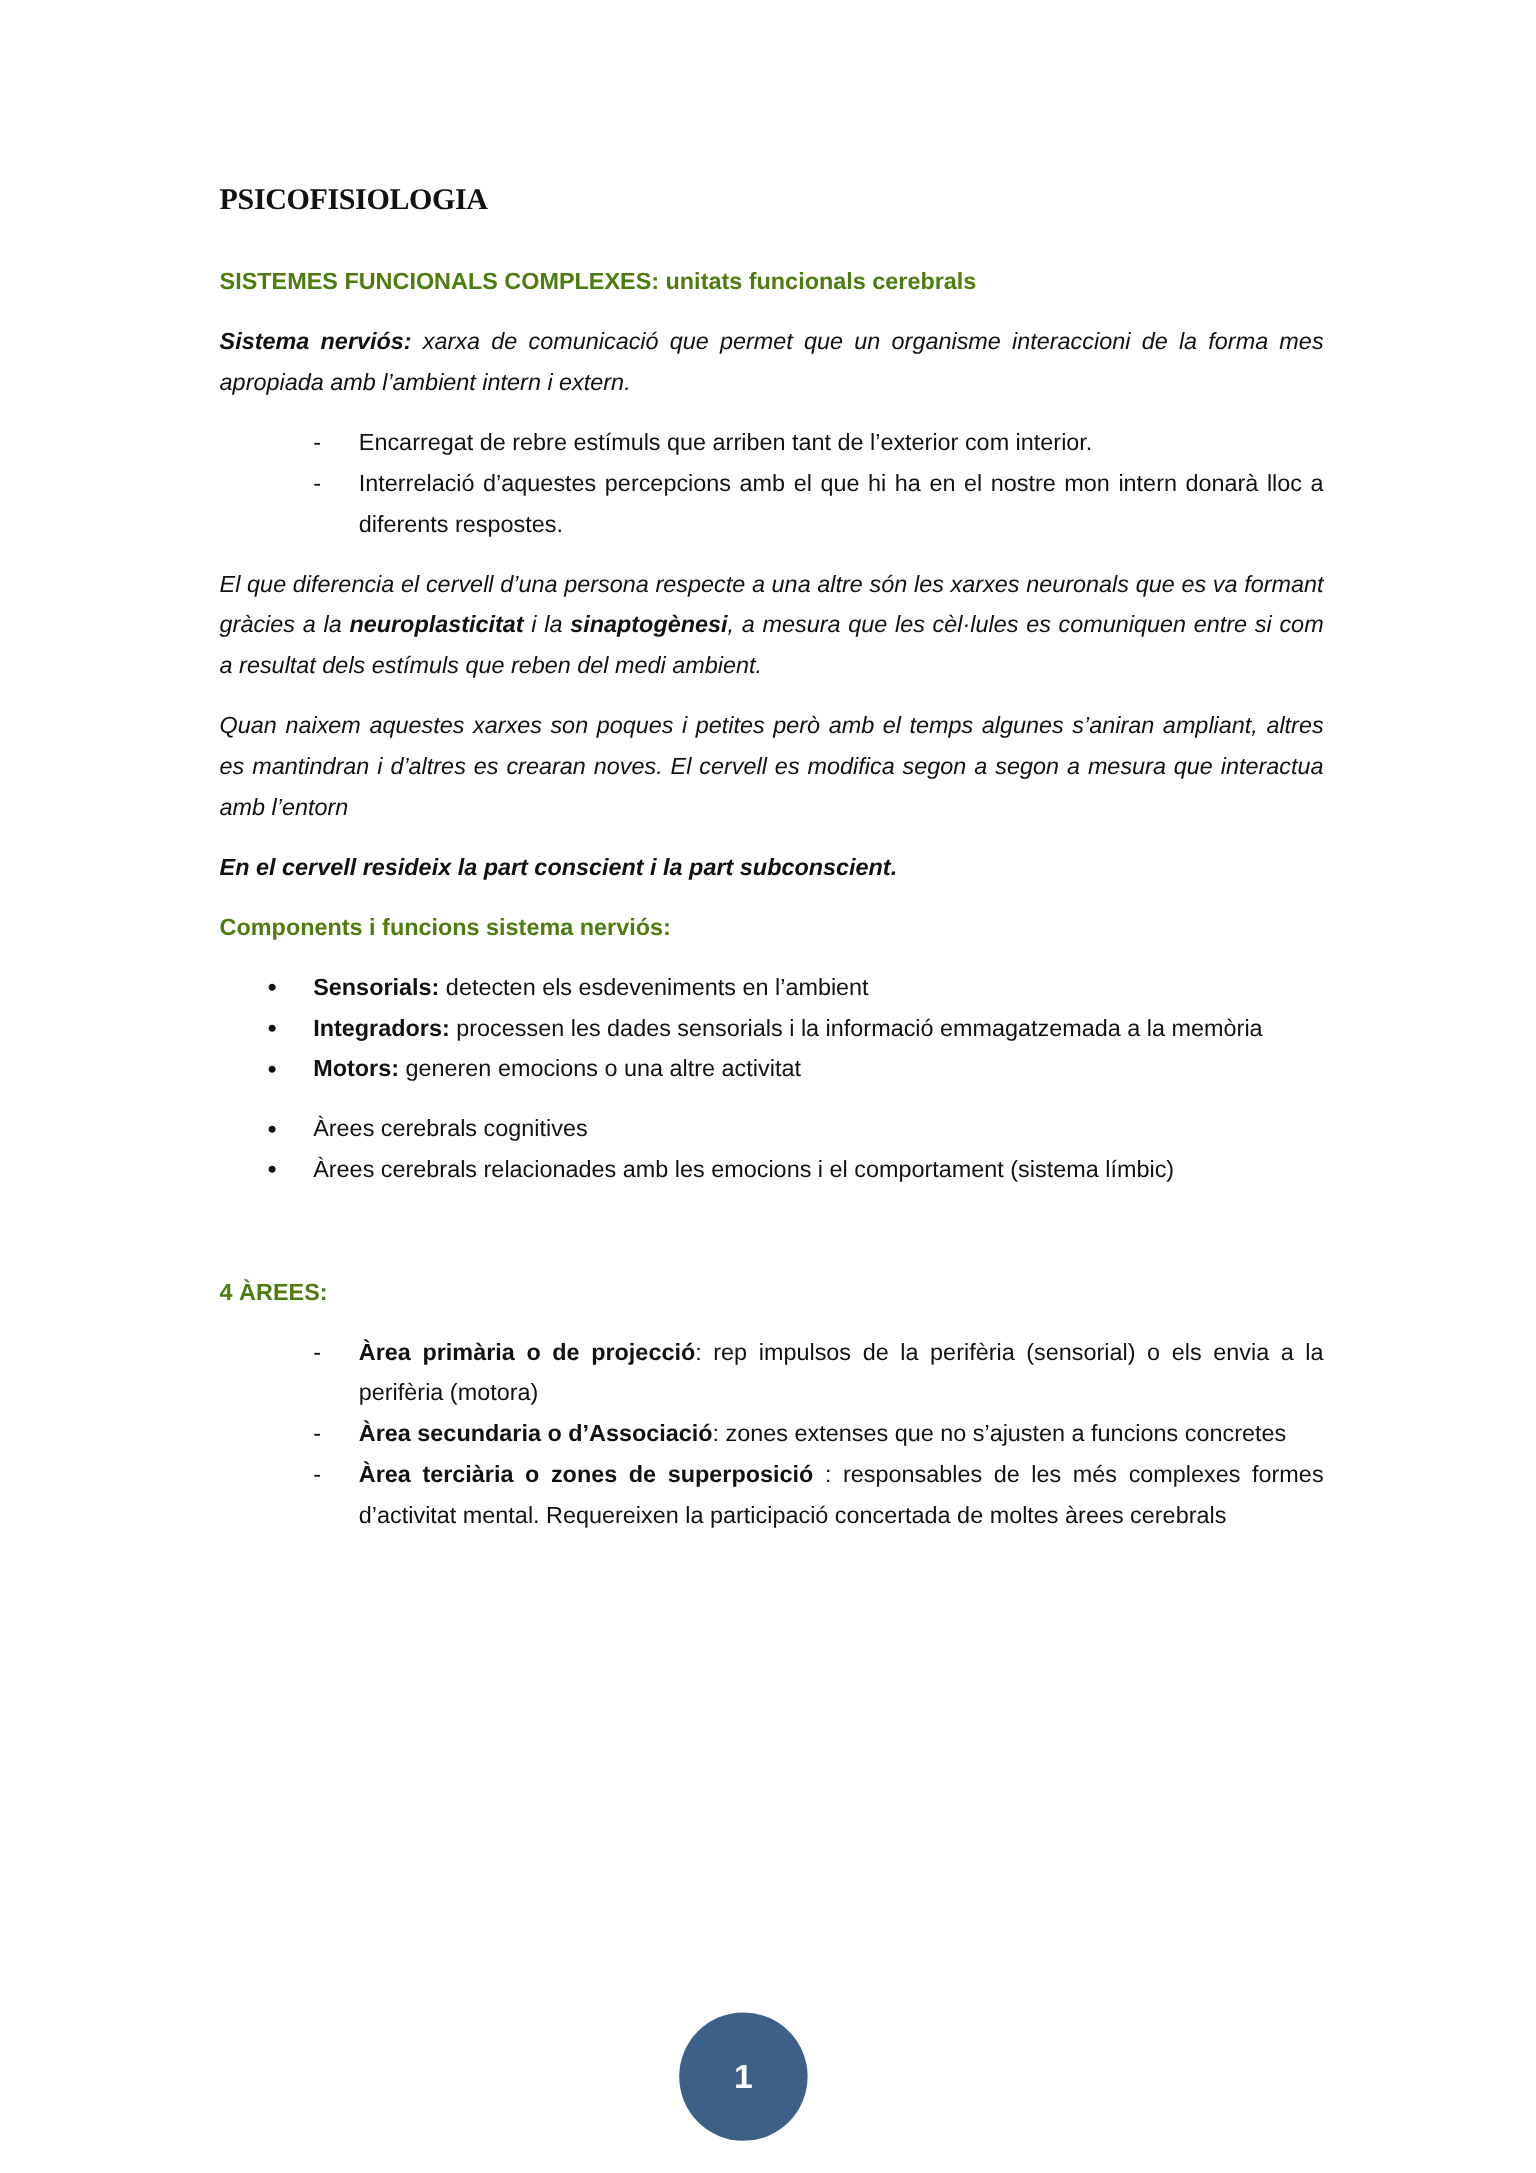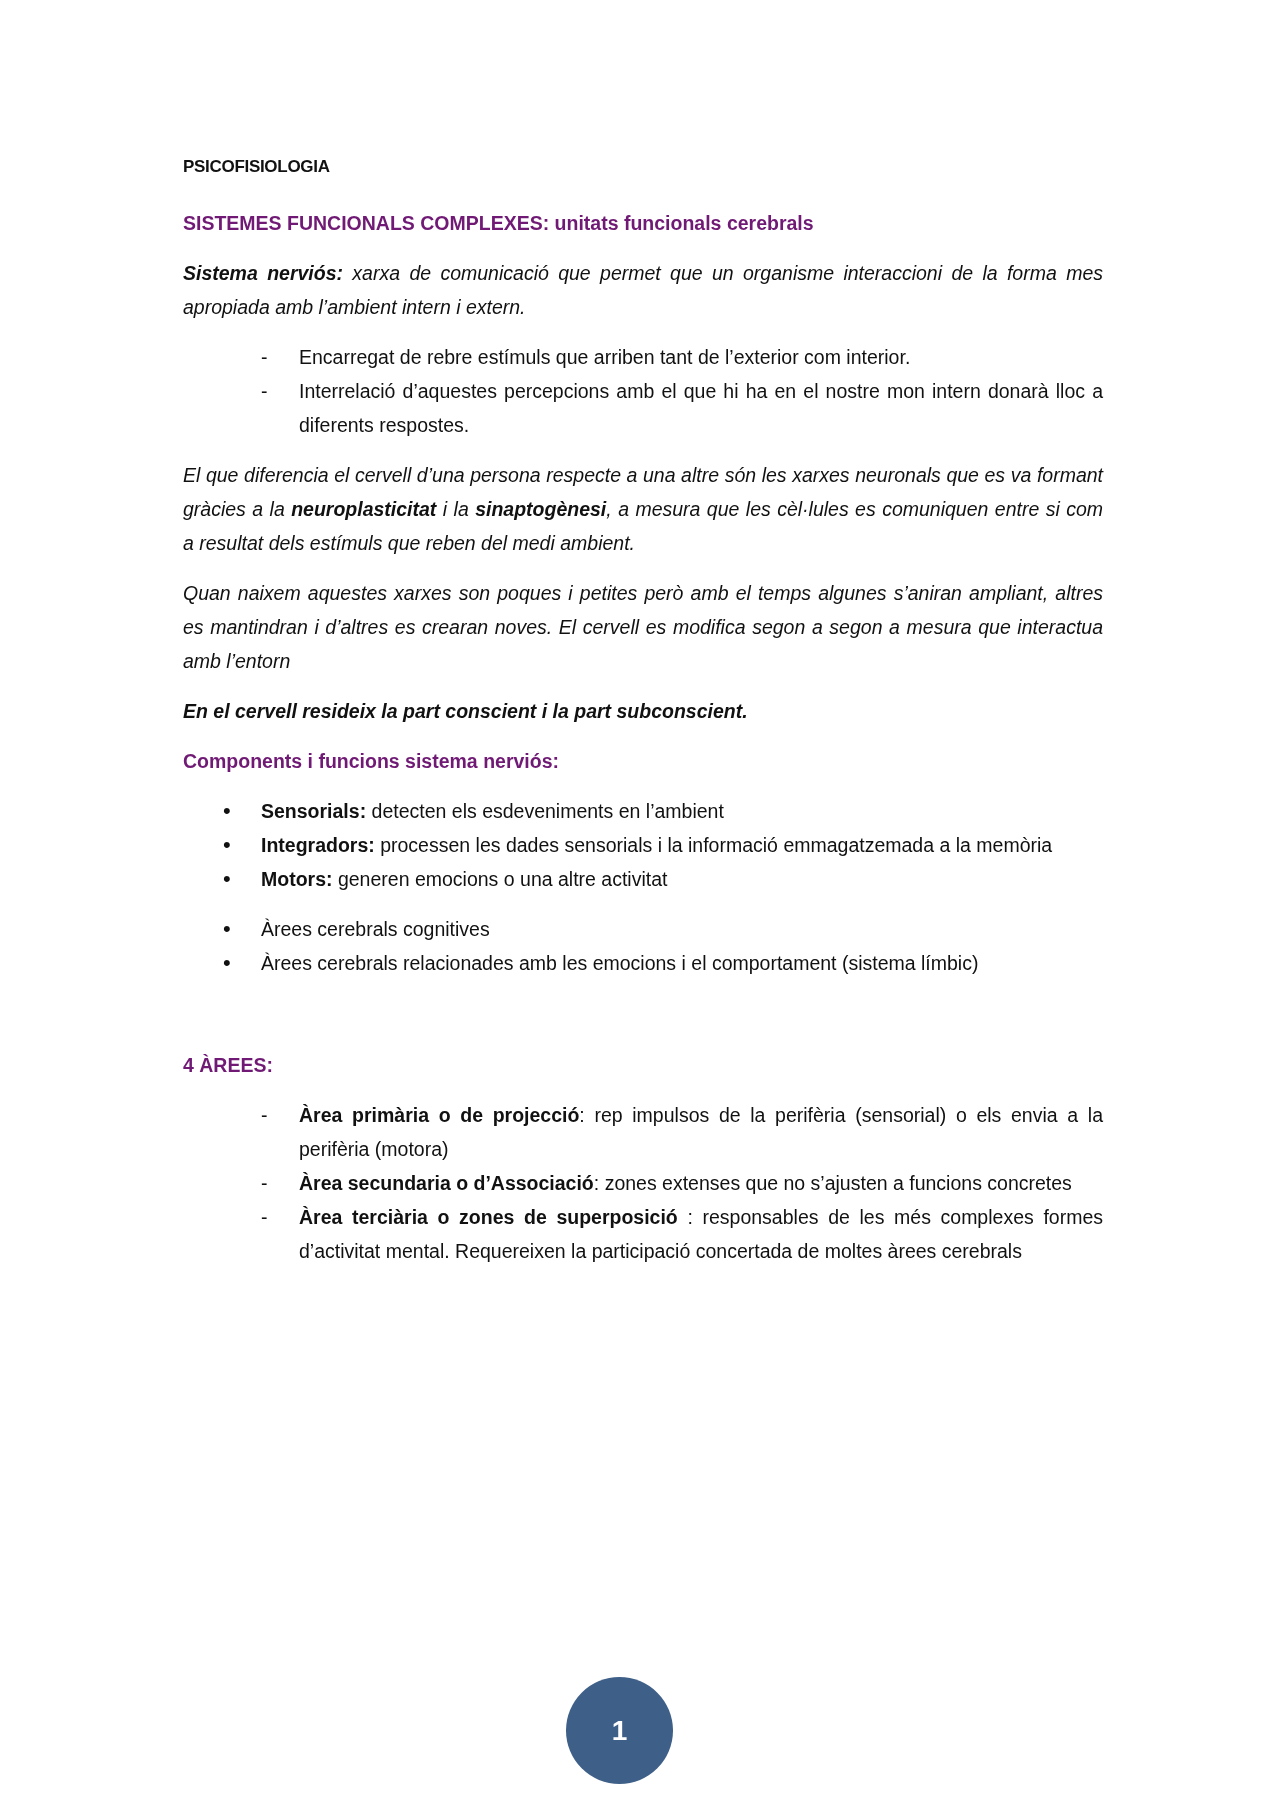--- a/index.html
+++ b/index.html
@@ -4,22 +4,22 @@
   <style>
     html, body { margin: 0; padding: 0; background: #ffffff; }
     body {
       width: 1280px; height: 1811px; position: relative; overflow: hidden;
       font-family: "Liberation Sans", sans-serif; color: #111111;
     }
     .page {
       position: absolute; left: 183px; top: 150px; width: 920px;
       font-size: 19.5px; line-height: 34px;
     }
-    .title { font-size: 17px; font-weight: bold; margin: 0 0 22px 0; line-height: 34px; letter-spacing: -0.3px; }
-    .red { color: #701a75; font-weight: bold; }
+    .title { font-size: 25px; font-weight: bold; margin: 0 0 34px 0; line-height: 34px; letter-spacing: -0.3px; font-family: Liberation Serif, serif; }
+    .red { color: #4d7c0f; font-weight: bold; }
     .heading { margin: 0 0 16px 0; }
     p { margin: 0 0 16px 0; text-align: justify; font-style: italic; }
     b { font-weight: bold; }
     ul.dash { list-style: none; margin: 0 0 16px 0; padding: 0 0 0 116px; }
     ul.dash li { position: relative; text-align: justify; }
     ul.dash li .marker { position: absolute; left: -38px; top: 0; }
     ul.dot { list-style: none; margin: 0 0 16px 0; padding: 0 0 0 78px; }
     ul.dot li { position: relative; text-align: justify; }
     ul.dot li .marker { position: absolute; left: -38px; top: 0; font-size: 22px; }
     .spacer { height: 52px; }

